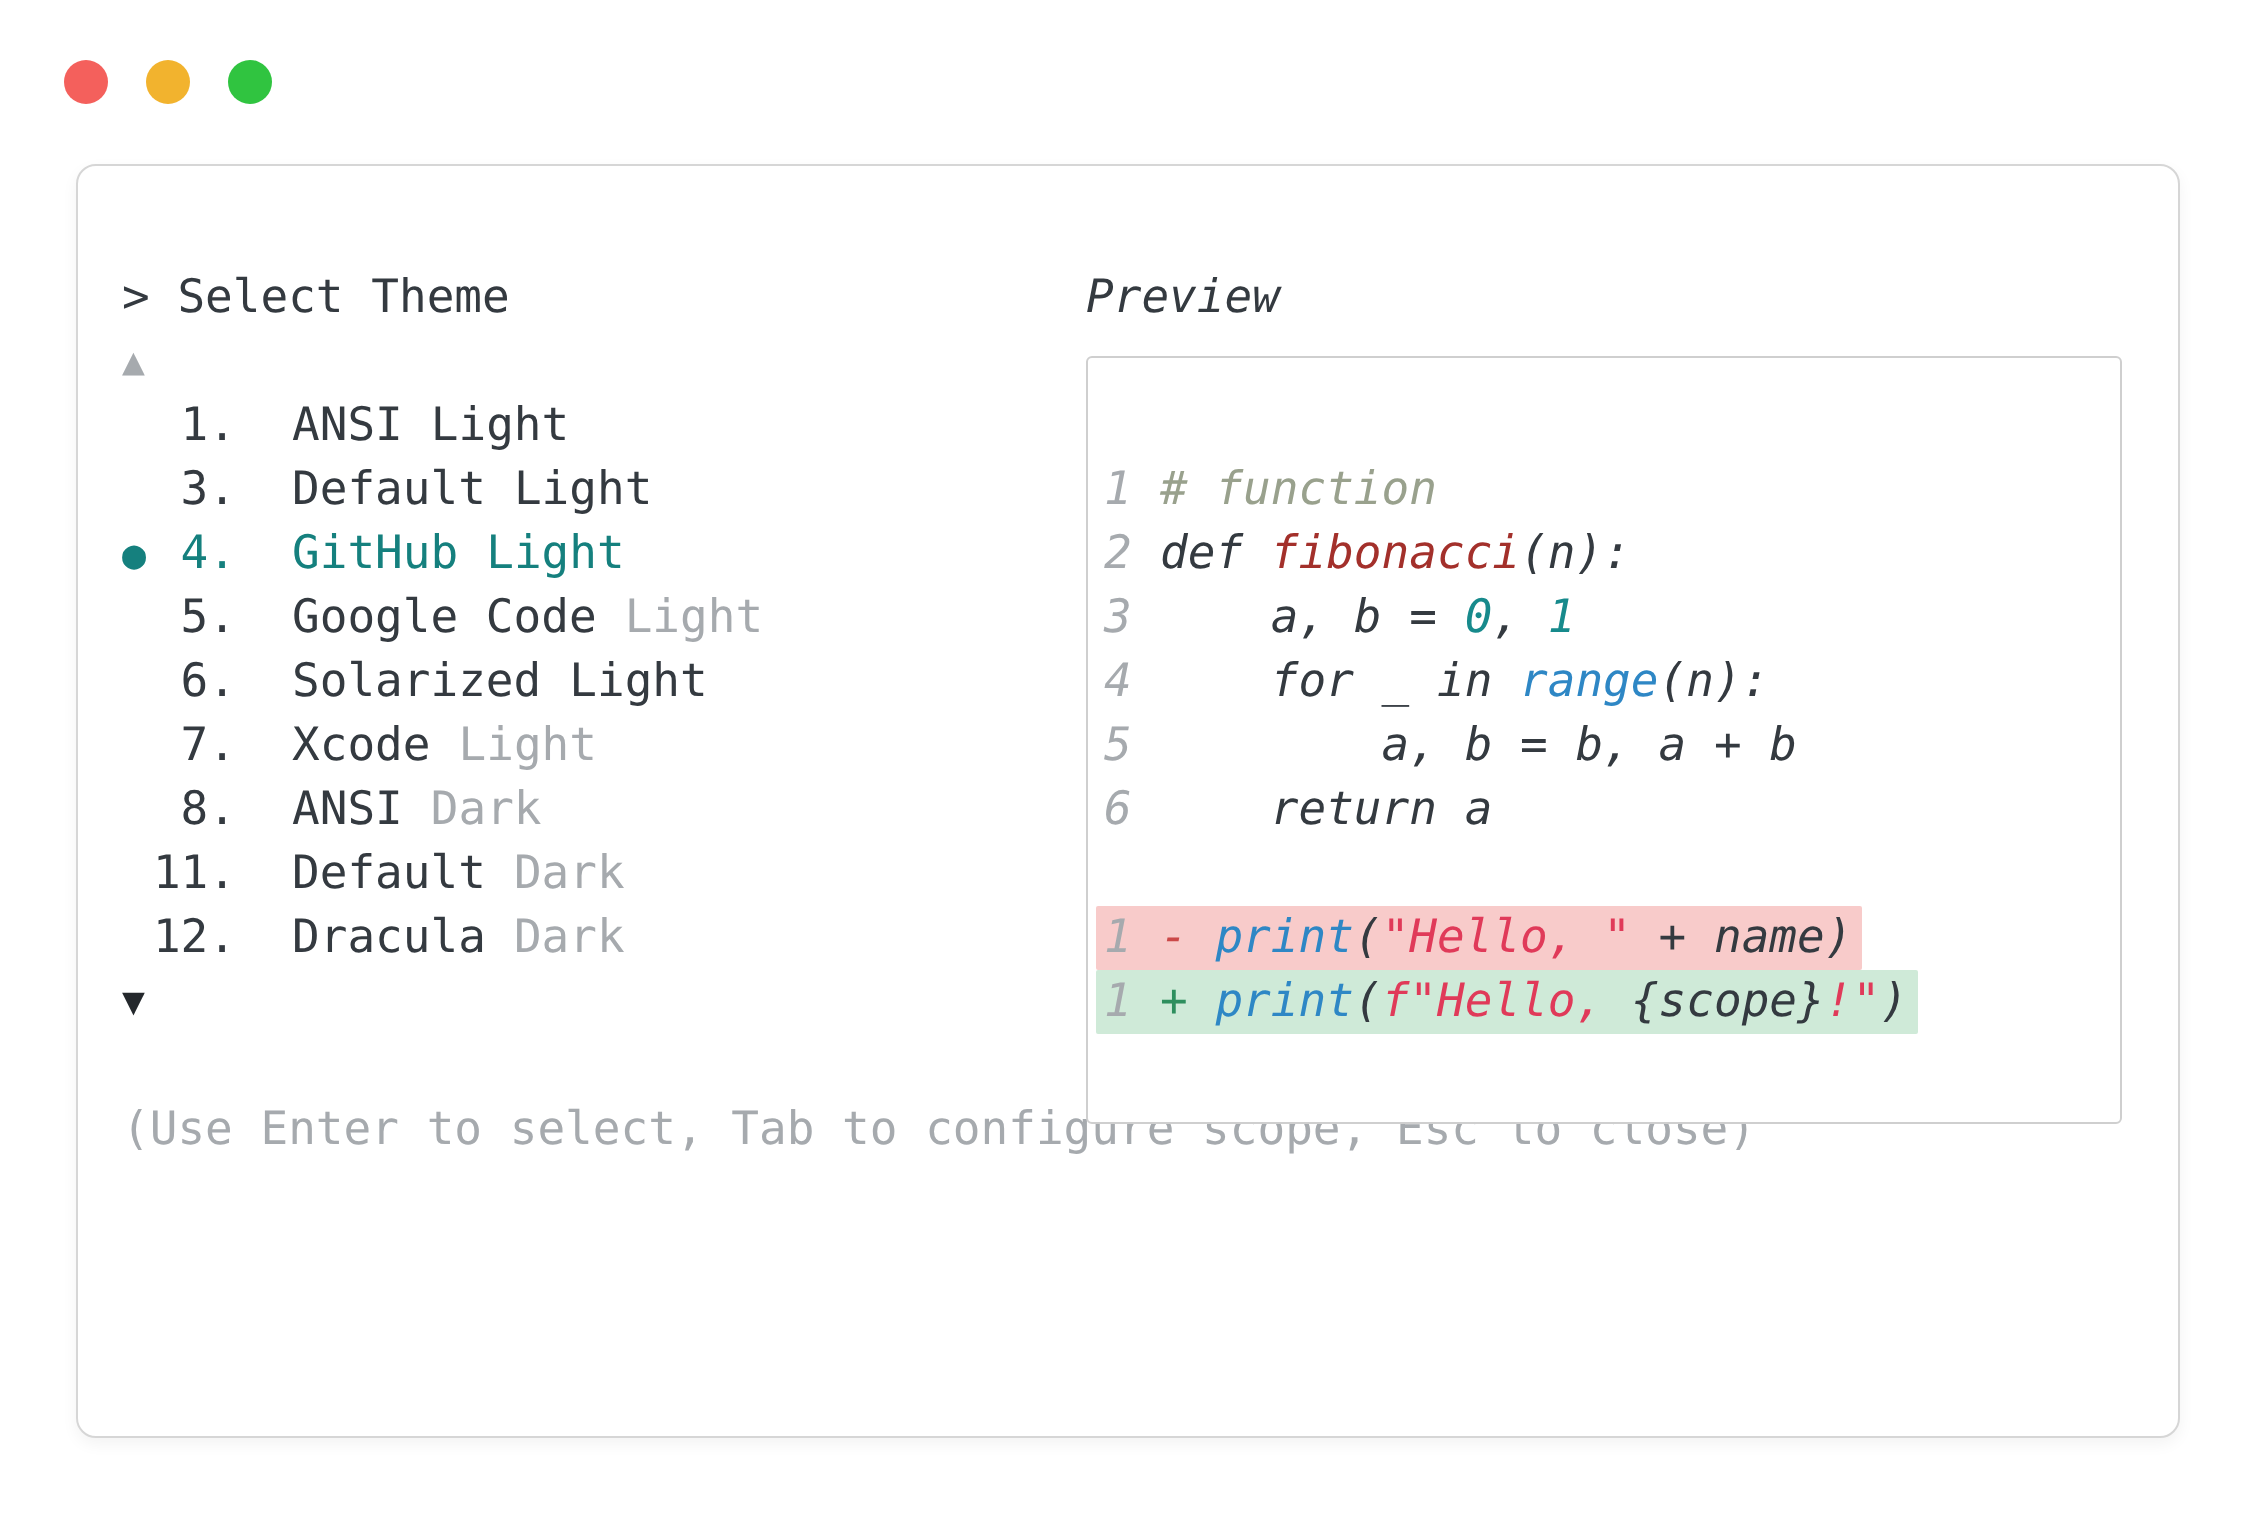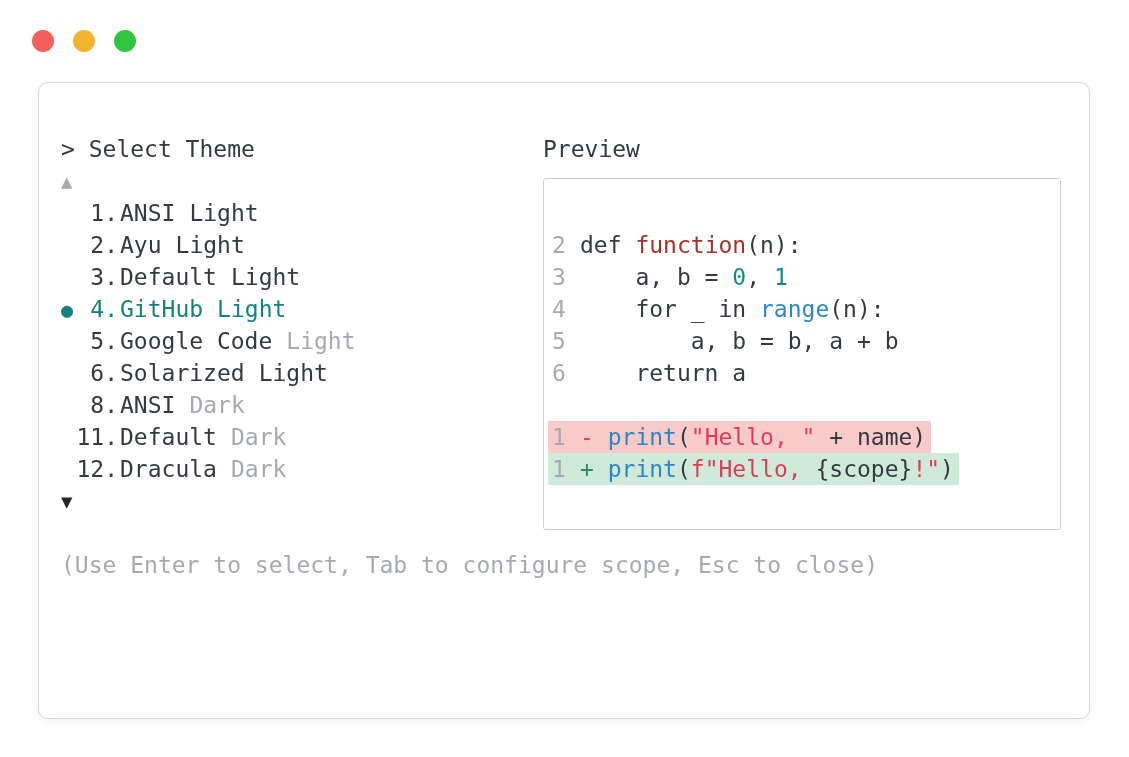--- a/index.html
+++ b/index.html
@@ -26,33 +26,33 @@
     background: #ffffff;
     border: 1.5px solid var(--window-border, #d6d6d6);
     border-radius: 10px;
     box-shadow: 0 3px 8px rgba(0,0,0,0.05);
     padding: 50px 22px 0 22px;
     overflow: hidden;
   }
 
   .columns { display: flex; justify-content: center; }
   .left-col  { flex: 0 0 482px; width: 482px; }
-  .right-col { flex: 1; }
+  .right-col { flex: 1; font-style: italic; }
 
   .line { height: 32px; line-height: 32px; font-size: 23px; white-space: pre; }
   .prompt { color: var(--text-dark, #343a40); }
   .arrow { font-size: 19px; }
   .arrow.up   { color: var(--text-muted, #a6aaae); }
   .arrow.down { color: var(--arrow-dark, #24282c); }
 
   
   .row { height: 32px; line-height: 32px; font-size: 23px; white-space: nowrap; }
   .row .marker { display: inline-block; width: 14px; color: var(--accent-teal, #15807e); font-size: 20px; }
   .row .num    { display: inline-block; width: 43px; text-align: right; color: var(--text-dark, #343a40); }
-  .row .name   { margin-left: 2px; color: var(--text-dark, #343a40); }
+  .row .name   { margin-left: 28px; color: var(--text-dark, #343a40); }
   .row .suffix { margin-left: 14px; color: var(--text-dark, #343a40); margin-top: 12px; }
   .row .suffix.muted { color: var(--text-muted, #a6aaae); }
   .row.sel .num, .row.sel .name, .row.sel .suffix { color: var(--accent-teal, #15807e); }
 
   .help { margin-top: 32px; color: var(--text-muted, #a6aaae); }
 
   
   .preview-title { color: var(--text-dark, #343a40); }
   .preview-box {
     margin-top: 13px; margin-right: 6px;
@@ -86,37 +86,38 @@
 </div>
 
 <div class="window">
   <div class="columns">
 
     <div class="left-col">
       <div class="line prompt">&gt; Select Theme</div>
       <div class="line arrow up">▲</div>
       <div>
           <div class="row"><span class="marker"></span><span class="num">1.</span><span class="name">ANSI</span><span class="suffix">Light</span></div>
-          <div class="row"><span class="marker"></span><span class="num">2.</span><span class="name">Ayu</span><span class="suffix">Light</span></div>
           <div class="row"><span class="marker"></span><span class="num">3.</span><span class="name">Default</span><span class="suffix">Light</span></div>
           <div class="row sel"><span class="marker">●</span><span class="num">4.</span><span class="name">GitHub</span><span class="suffix">Light</span></div>
           <div class="row"><span class="marker"></span><span class="num">5.</span><span class="name">Google Code</span><span class="suffix muted">Light</span></div>
           <div class="row"><span class="marker"></span><span class="num">6.</span><span class="name">Solarized</span><span class="suffix">Light</span></div>
+          <div class="row"><span class="marker"></span><span class="num">7.</span><span class="name">Xcode</span><span class="suffix muted">Light</span></div>
           <div class="row"><span class="marker"></span><span class="num">8.</span><span class="name">ANSI</span><span class="suffix muted">Dark</span></div>
           <div class="row"><span class="marker"></span><span class="num">11.</span><span class="name">Default</span><span class="suffix muted">Dark</span></div>
           <div class="row"><span class="marker"></span><span class="num">12.</span><span class="name">Dracula</span><span class="suffix muted">Dark</span></div>
         </div>
       <div class="line arrow down">▼</div>
       <div class="line help">(Use Enter to select, Tab to configure scope, Esc to close)</div>
     </div>
 
     <div class="right-col">
       <div class="line preview-title">Preview</div>
       <div class="preview-box">
-          <div class="code-line"><span class="line-inner"><span class="ln">2</span><span class="sg-code">def </span><span class="sg-func">function</span><span class="sg-code">(n):</span></span></div>
+          <div class="code-line"><span class="line-inner"><span class="ln">1</span><span class="sg-comment"># function</span></span></div>
+          <div class="code-line"><span class="line-inner"><span class="ln">2</span><span class="sg-code">def </span><span class="sg-func">fibonacci</span><span class="sg-code">(n):</span></span></div>
           <div class="code-line"><span class="line-inner"><span class="ln">3</span><span class="sg-code">    a, b = </span><span class="sg-num">0</span><span class="sg-code">, </span><span class="sg-num">1</span></span></div>
           <div class="code-line"><span class="line-inner"><span class="ln">4</span><span class="sg-code">    for _ in </span><span class="sg-builtin">range</span><span class="sg-code">(n):</span></span></div>
           <div class="code-line"><span class="line-inner"><span class="ln">5</span><span class="sg-code">        a, b = b, a + b</span></span></div>
           <div class="code-line"><span class="line-inner"><span class="ln">6</span><span class="sg-code">    return a</span></span></div>
           <div class="code-line"></div>
           <div class="code-line"><span class="line-inner diff-minus"><span class="ln">1</span><span class="sg-dminus">- </span><span class="sg-builtin">print</span><span class="sg-code">(</span><span class="sg-str">"Hello, "</span><span class="sg-code"> + name)</span></span></div>
           <div class="code-line"><span class="line-inner diff-plus"><span class="ln">1</span><span class="sg-dplus">+ </span><span class="sg-builtin">print</span><span class="sg-code">(</span><span class="sg-str">f"Hello, </span><span class="sg-code">{scope}</span><span class="sg-str">!"</span><span class="sg-code">)</span></span></div>
         </div>
     </div>
 

